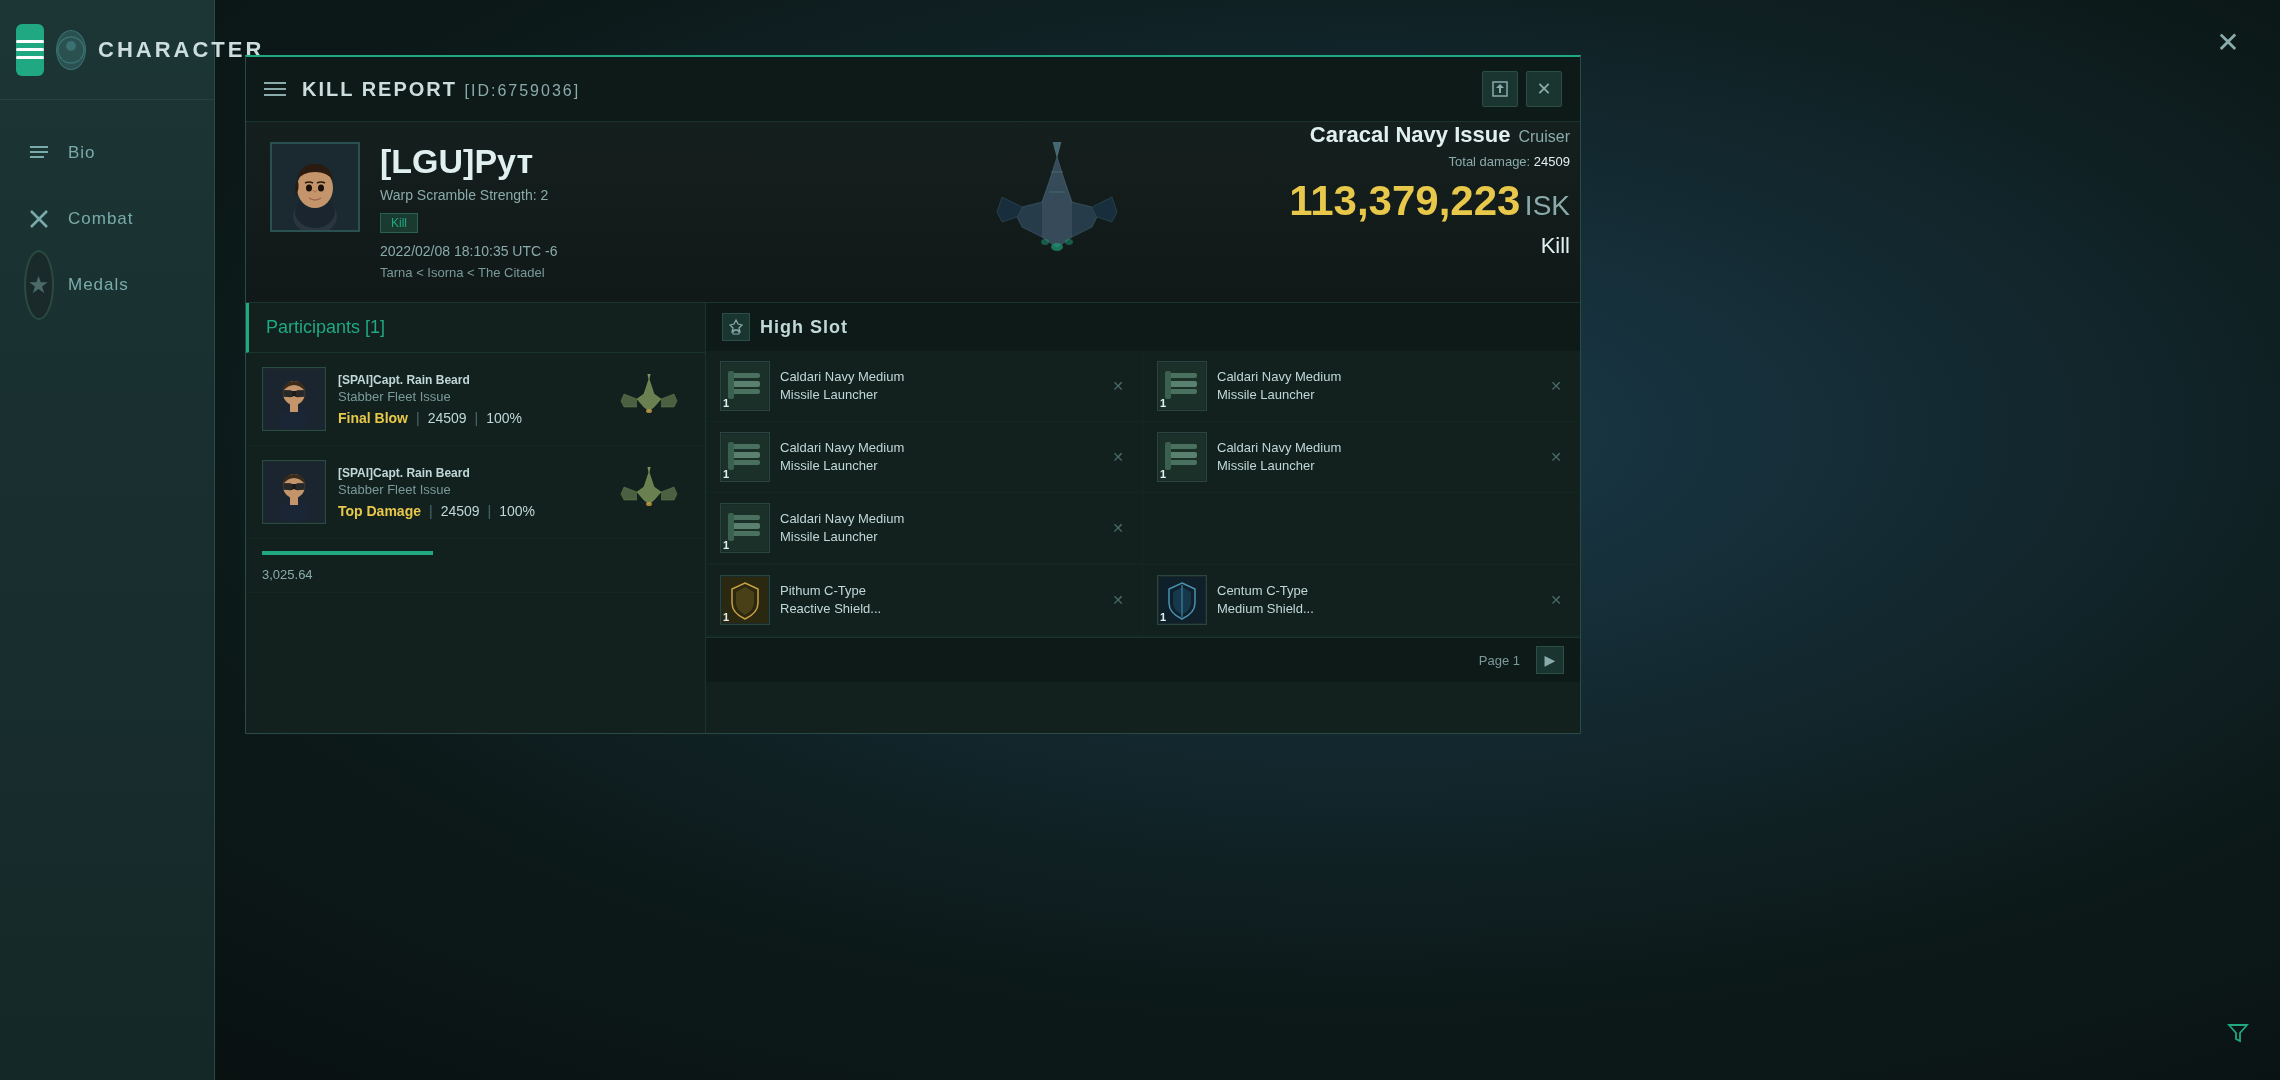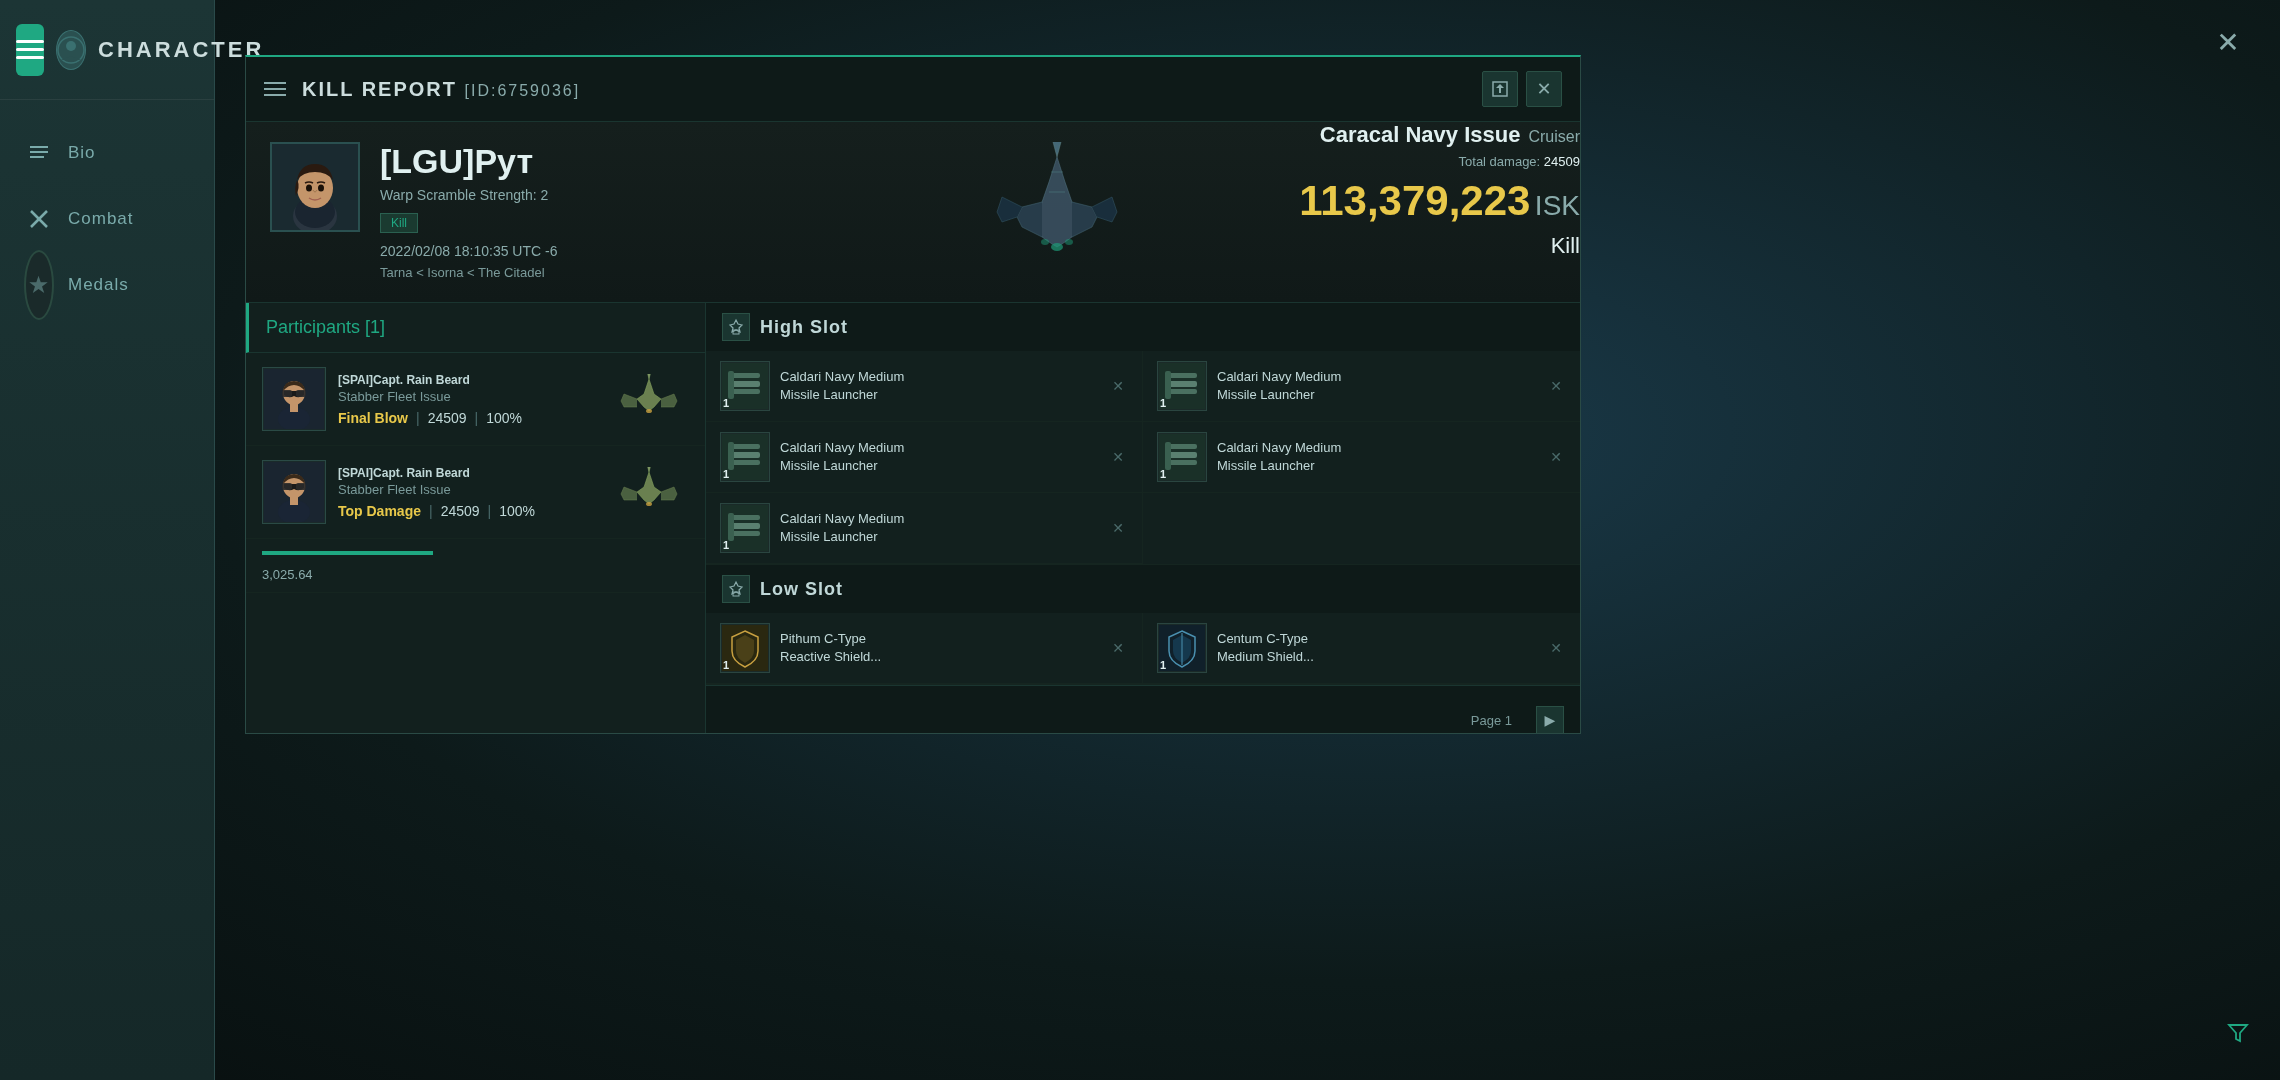--- a/index.html
+++ b/index.html
@@ -289,20 +289,21 @@
       align-items: center;
       justify-content: center;
     }
 
     
     .kr-ship-info {
       position: absolute;
       right: 0;
       top: 0;
       text-align: right;
+      padding-right: 10px;
     }
 
     .kr-ship-name {
       color: #e0f0f0;
       font-size: 22px;
       font-weight: 600;
     }
 
     .kr-ship-type {
       color: #8aabab;
@@ -529,22 +530,21 @@
       border-top: 1px solid #1a3530;
       gap: 12px;
     }
 
     .kr-page-info {
       margin-left: auto;
       color: #7a9a9a;
       font-size: 13px;
       display: flex;
       align-items: center;
-      gap: 24px;
-      margin-top: 12px;
+      gap: 16px;
     }
 
     .kr-page-btn {
       width: 28px;
       height: 28px;
       background: #1a3530;
       border: 1px solid #2a5045;
       color: #8aabab;
       display: flex;
       align-items: center;
@@ -928,29 +928,20 @@
               </div>
               <span class="slot-item-name" style="white-space:pre-line;">Caldari Navy Medium
 Missile Launcher</span>
               <span class="slot-item-x">✕</span>
             </div>
 
           </div>
         </div>
 
         <div class="kr-slot-section">
-          <div class="kr-slot-header">
-            <div class="slot-icon">
-              <svg width="18" height="18" viewBox="0 0 18 18">
-                <path d="M9 2 L11 6 L15 7 L12 10 L13 14 L9 12 L5 14 L6 10 L3 7 L7 6 Z" fill="none" stroke="#8aabab" stroke-width="1.2"></path>
-                <rect x="6" y="12" width="6" height="4" fill="none" stroke="#8aabab" stroke-width="1"></rect>
-              </svg>
-            </div>
-            <span>Low Slot</span>
-          </div>
           <div class="kr-slot-items">
 
             <div class="slot-item">
               <div class="slot-item-icon">
                 <svg width="46" height="46" viewBox="0 0 46 46">
                   <rect width="46" height="46" fill="#2a2810"></rect>
                   <path d="M23 6 L36 12 L36 26 Q36 36 23 42 Q10 36 10 26 L10 12 Z" fill="none" stroke="#c8a040" stroke-width="1.5"></path>
                   <path d="M23 10 L32 15 L32 26 Q32 33 23 38 Q14 33 14 26 L14 15 Z" fill="#6a5820" opacity="0.5"></path>
                 </svg>
                 <span class="slot-item-qty">1</span>

